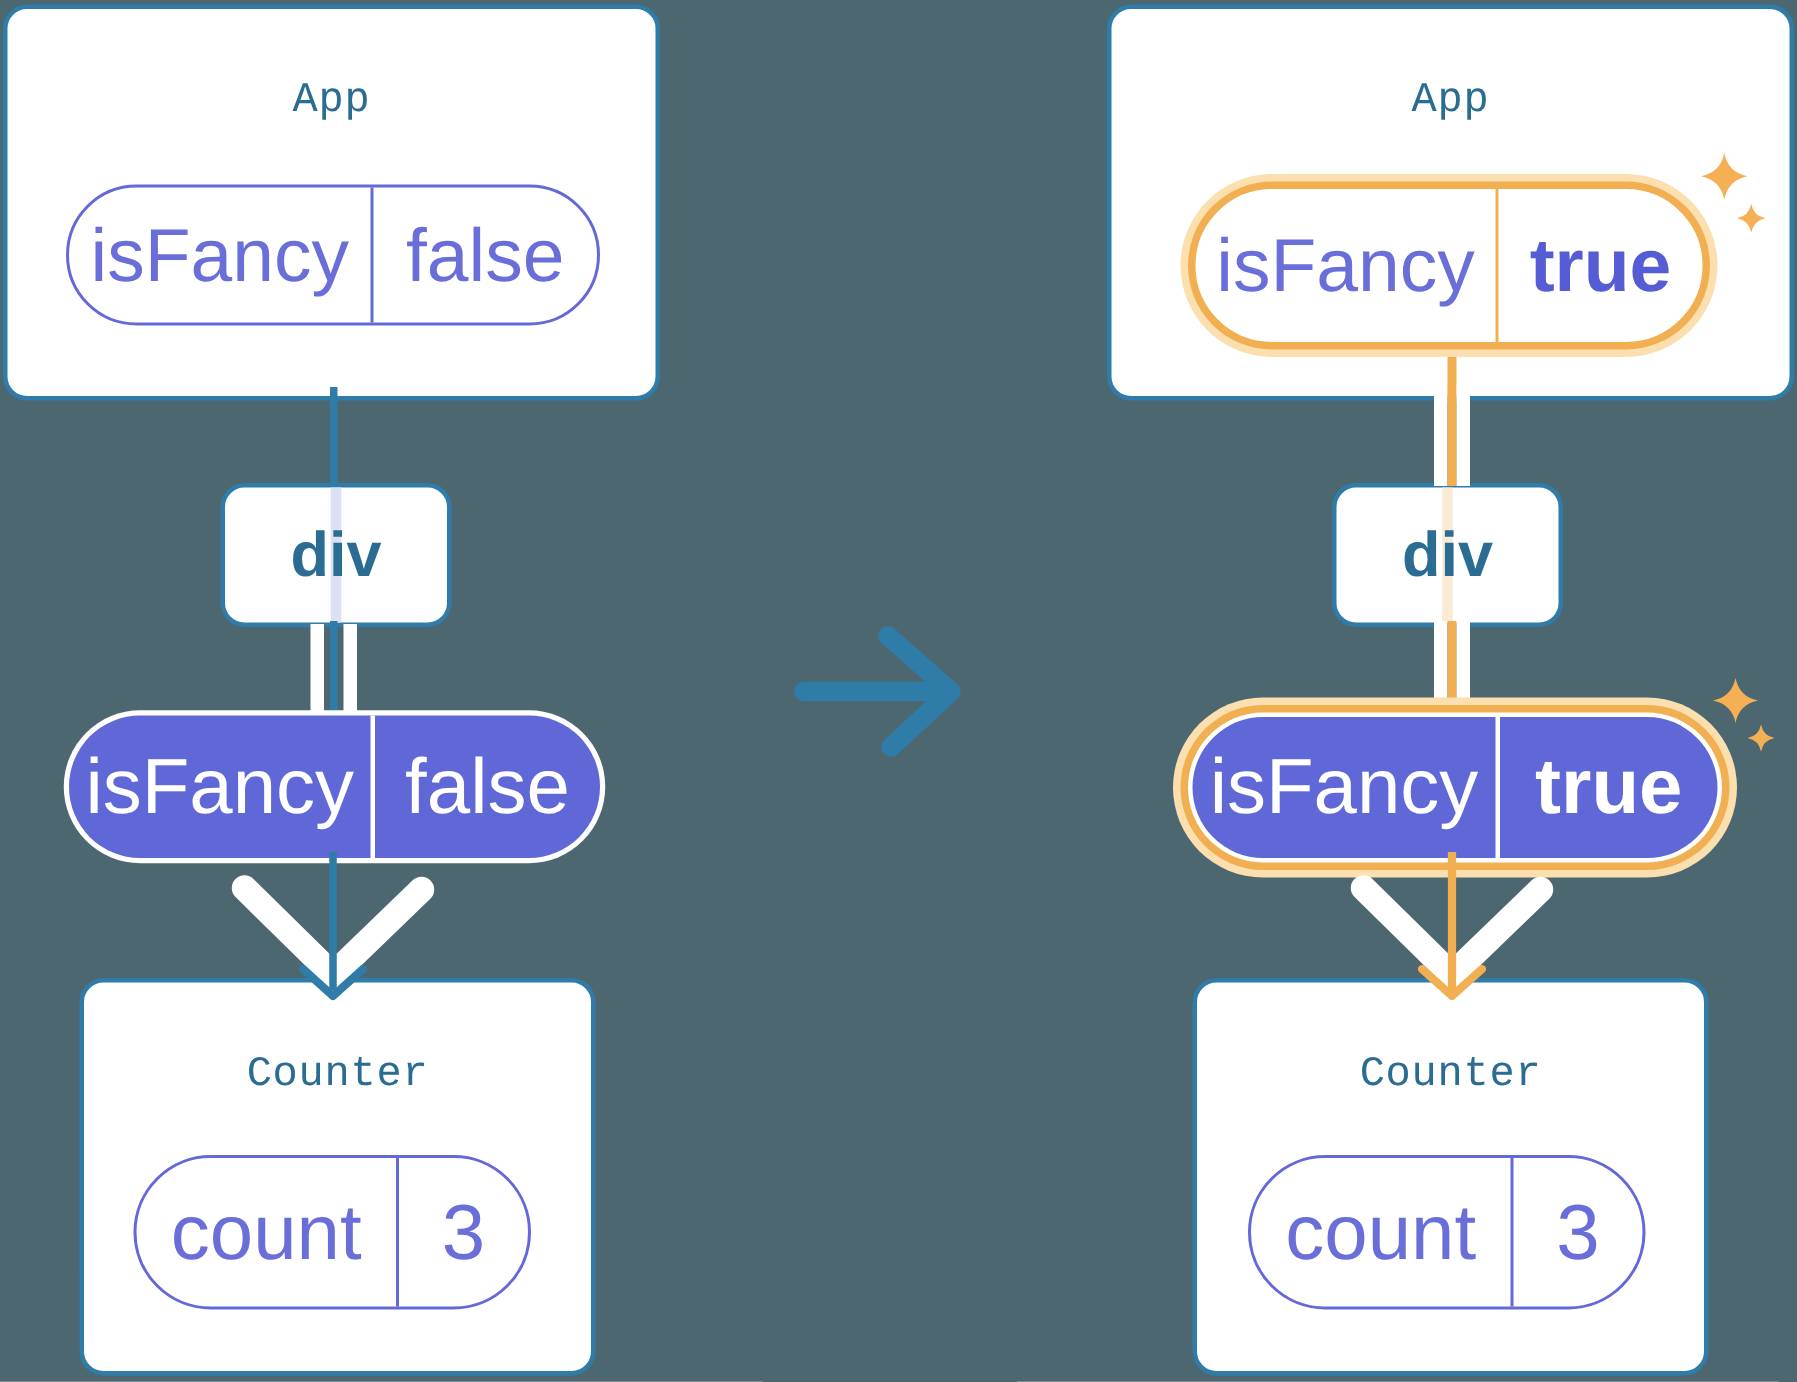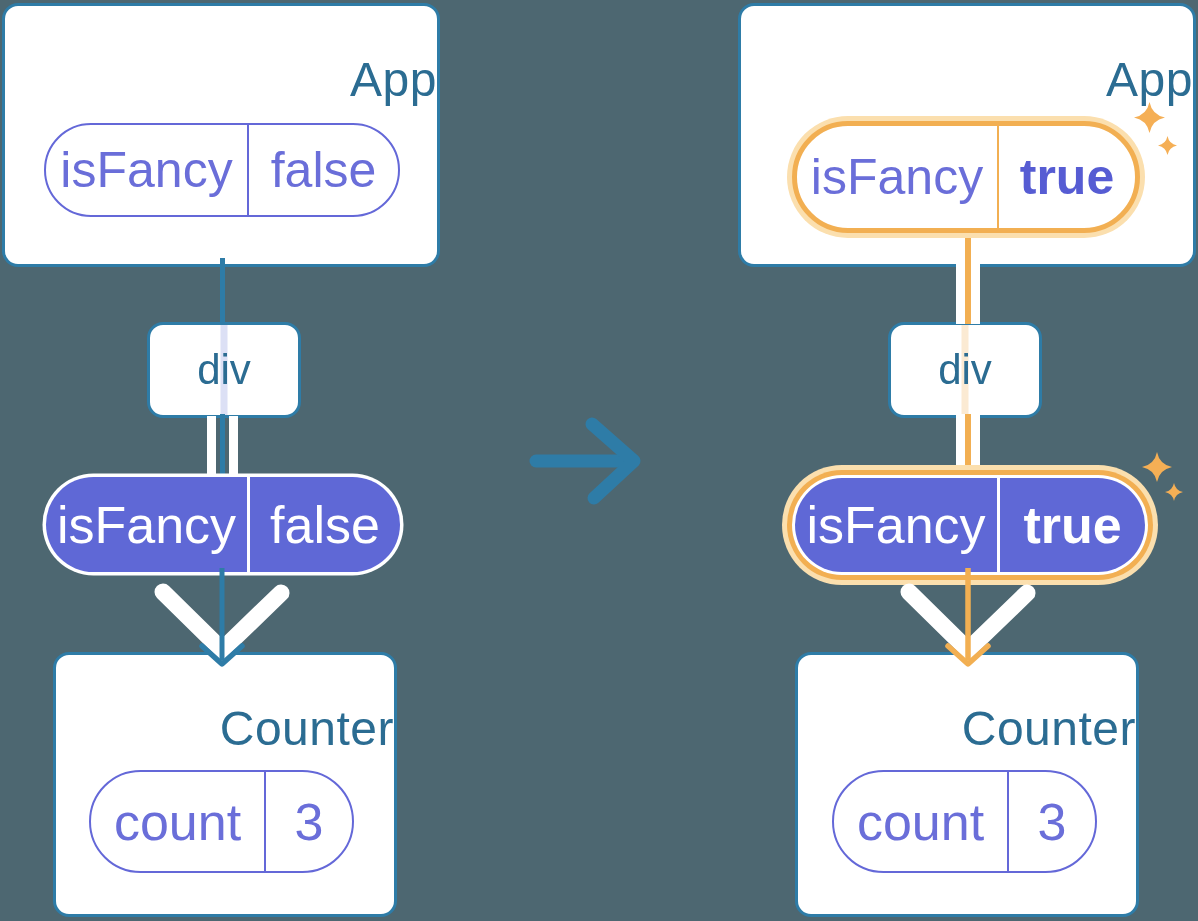--- a/index.html
+++ b/index.html
@@ -14,22 +14,22 @@
     --orange-light:#FBDFAE;
     --sparkle:#F5AF55;
     --faint-lavender:#DCE0F5;
     --faint-cream:#FBEAD3;
   }
   html,body{margin:0;padding:0;}
   body{font-family:"Liberation Sans", sans-serif;}
   .stage{position:relative;width:1198px;height:921px;background:var(--bg);overflow:hidden;}
 
   .card{position:absolute;background:#fff;border:3px solid var(--line);border-radius:16px;box-sizing:border-box;z-index:1;}
-  .title{color:var(--title);font-size:48px;text-align:right;font-weight:500;letter-spacing:.5px;}
-  .divlabel{position:relative;z-index:1;color:var(--title);font-size:42px;font-weight:400;text-align:center;line-height:90px;}
+  .title{color:var(--title);font-size:28px;text-align:center;font-weight:500;letter-spacing:.5px;font-family:Liberation Mono, monospace;}
+  .divlabel{position:relative;z-index:1;color:var(--title);font-size:42px;font-weight:700;text-align:center;line-height:90px;}
 
   .pill{position:absolute;display:flex;box-sizing:border-box;z-index:3;align-items:stretch;background:#fff;}
   .pill .cell{display:flex;align-items:center;justify-content:center;line-height:1;}
 
   .vseg{position:absolute;z-index:2;}
   .through{position:absolute;top:0;bottom:0;left:50%;transform:translateX(-50%);width:7px;z-index:0;}
 
   .asvg{position:absolute;z-index:4;}
   .sparkle{position:absolute;z-index:5;}
   .sparkle path{fill:var(--sparkle);}

